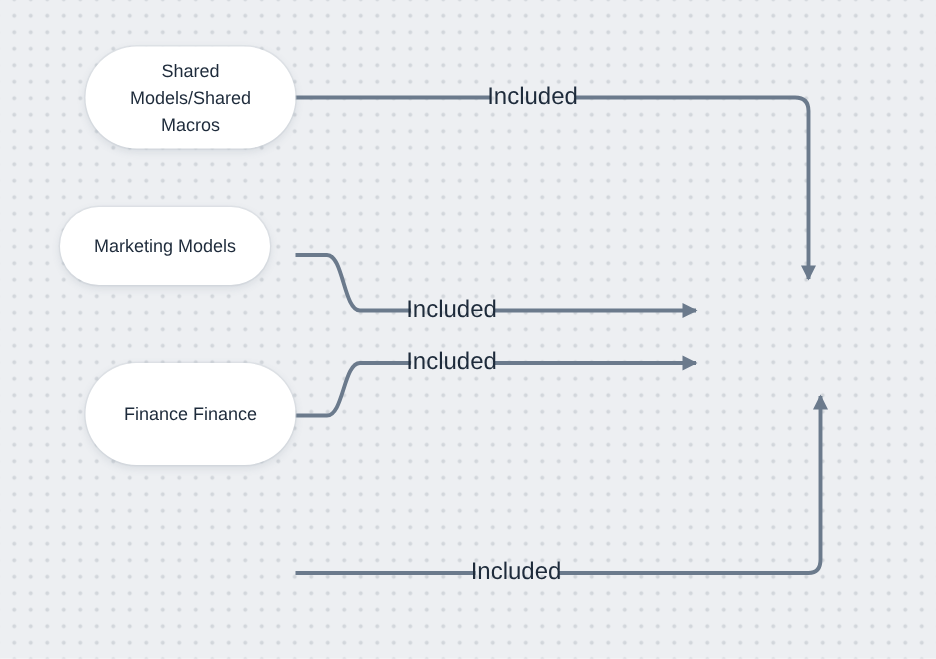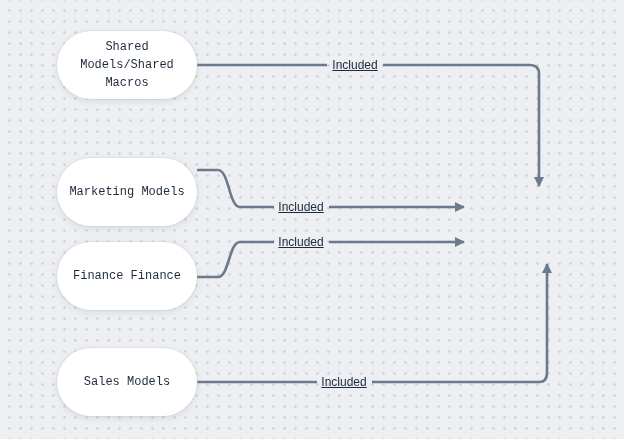--- a/index.html
+++ b/index.html
@@ -34,30 +34,28 @@
     text-align: center;
     color: #1e2b3b;
     font-size: 12px;
     line-height: 18px;
     box-sizing: border-box;
   }
   .node-label {
     white-space: pre-line;
     display: block;
     padding: 0 8px;
-    font-family: Liberation Mono, monospace;
   }
   .edge-label {
     position: absolute;
     transform: translate(-50%, -50%);
-    font-size: 12px;
+    font-size: 16px;
     line-height: 14px;
     color: #1e2b3b;
     white-space: nowrap;
-    text-decoration: underline;
   }
 </style>
 </head>
 <body>
 
 <div class="canvas">
 
   <svg class="edges" width="624" height="439" viewBox="0 0 624 439">
     <defs>
       <marker id="arrow" markerUnits="userSpaceOnUse" markerWidth="12" markerHeight="12" viewBox="0 0 12 12" refX="10" refY="6" orient="auto">
@@ -77,31 +75,28 @@
     <path class="edge-path" d="M197 382 H317"></path>
     <path class="edge-path" d="M372 382 H539 Q547 382 547 373 V264" marker-end="url(#arrow)"></path>
   </svg>
 
   <div class="node" style="left:57px; top:31px; width:140px; height:68px;">
     <span class="node-label">Shared
 Models/Shared
 Macros</span>
   </div>
 
-  <div class="node" style="left:57px; top:138px; width:140px; height:68px;margin-top:20px;">
+  <div class="node" style="left:40px; top:138px; width:140px; height:52px;">
     <span class="node-label">Marketing Models</span>
   </div>
 
   <div class="node" style="left:57px; top:242px; width:140px; height:68px;">
     <span class="node-label">Finance Finance</span>
   </div>
 
-  <div class="node" style="left:57px; top:348px; width:140px; height:68px;">
-    <span class="node-label">Sales Models</span>
-  </div>
 
 
   <div class="edge-label" style="left:355px; top:65px;">Included</div>
 
   <div class="edge-label" style="left:301px; top:207px;">Included</div>
 
   <div class="edge-label" style="left:301px; top:242px;">Included</div>
 
   <div class="edge-label" style="left:344px; top:382px;">Included</div>
 

